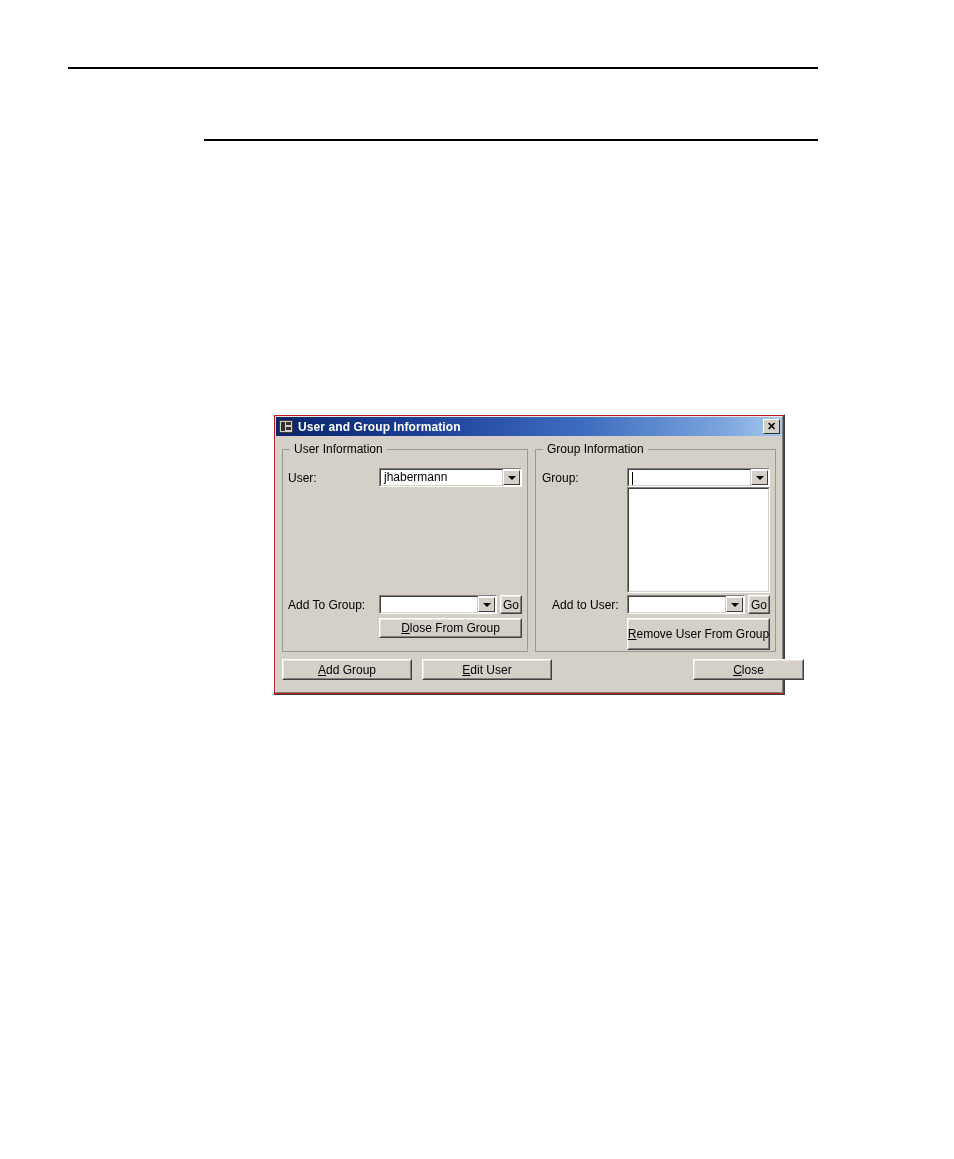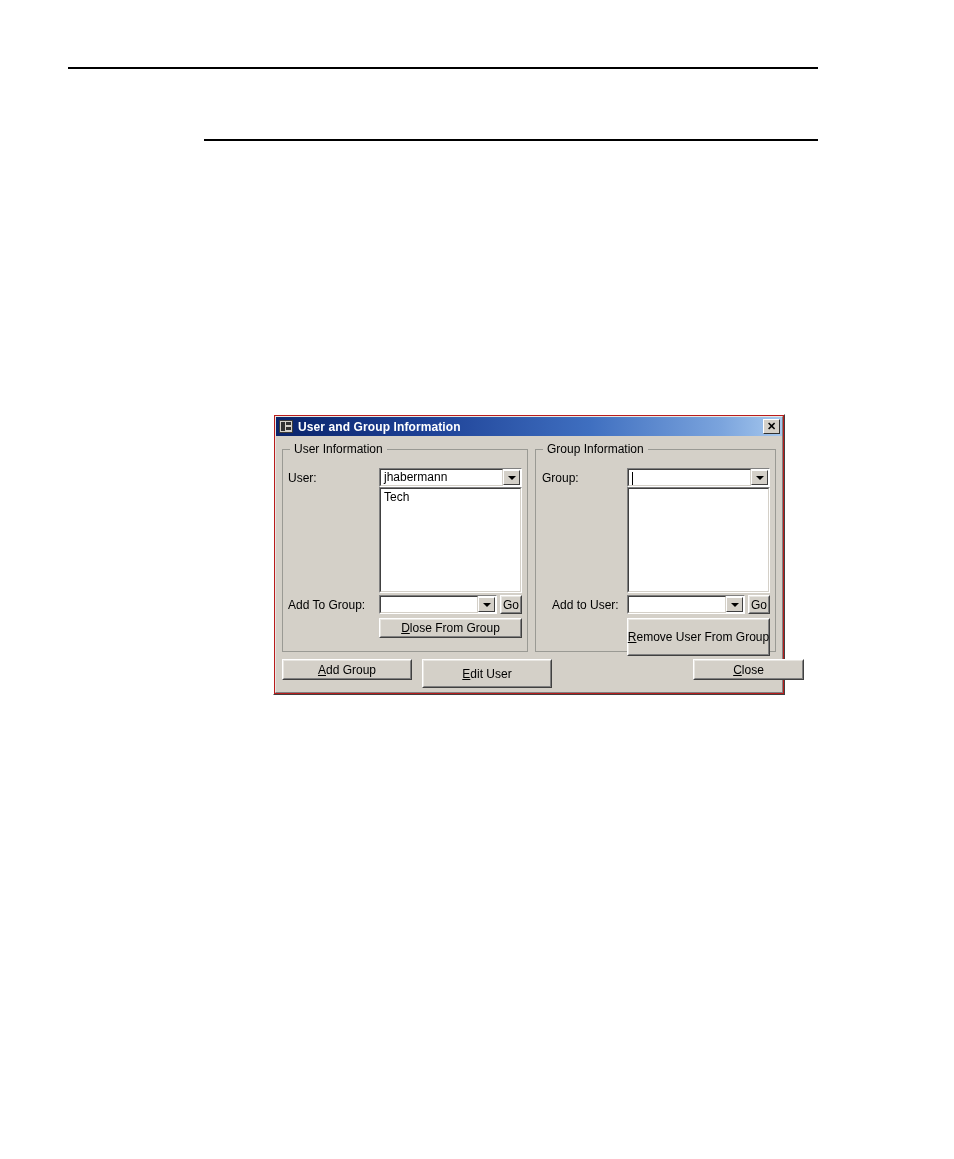--- a/index.html
+++ b/index.html
@@ -293,25 +293,25 @@
   #btn-go-left     { left: 224px; top: 158px; width: 22px; height: 19px; }
   #btn-delete-group{ left: 103px; top: 181px; width: 143px; height: 20px; }
 
   
   #lbl-group       { left: 266px; top: 34px; }
   #combo-group     { left: 351px; top: 31px; width: 143px; }
   #list-group      { left: 351px; top: 50px; width: 143px; height: 106px; }
   #lbl-add-user    { left: 266px; top: 161px; margin-left: 10px; }
   #combo-add-user  { left: 351px; top: 158px; width: 118px; }
   #btn-go-right    { left: 472px; top: 158px; width: 22px; height: 19px; }
-  #btn-remove-user { left: 351px; top: 181px; width: 143px; height: 38px; }
+  #btn-remove-user { left: 351px; top: 181px; width: 143px; height: 32px; }
 
   
   #btn-add-user  { left: 6px;   top: 222px; width: 130px; height: 21px; }
-  #btn-edit-user { left: 146px; top: 222px; width: 130px; height: 29px; }
+  #btn-edit-user { left: 146px; top: 222px; width: 130px; height: 21px; }
   #btn-close     { left: 389px; top: 222px; width: 111px; height: 21px; margin-left: 28px; }
 </style>
 </head>
 <body>
 
 <div class="page-rule" id="rule-top"></div>
 <div class="page-rule" id="rule-second"></div>
 
 <div id="dialog">
   <div id="dialog-inner"></div>
@@ -332,25 +332,20 @@
 
     <div class="combo" id="combo-user">
       <div class="combo-inner">
         <span class="combo-value" placeholder="">jhabermann</span>
       </div>
       <div class="combo-btn">
         <span class="combo-arrow"></span>
       </div>
     </div>
 
-    <div class="listbox" id="list-user">
-      <div class="listbox-inner">
-        <div class="list-item">Tech</div>
-      </div>
-    </div>
 
     <span class="field-label" id="lbl-add-group">Add To Group:</span>
 
     <div class="combo" id="combo-add-group">
       <div class="combo-inner">
         <span class="combo-value" placeholder=""></span>
       </div>
       <div class="combo-btn">
         <span class="combo-arrow"></span>
       </div>

